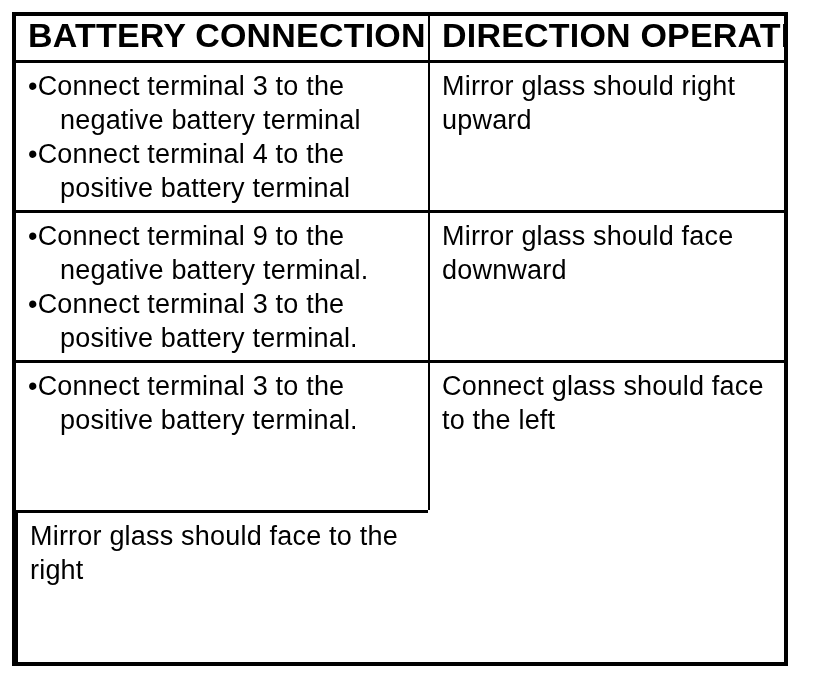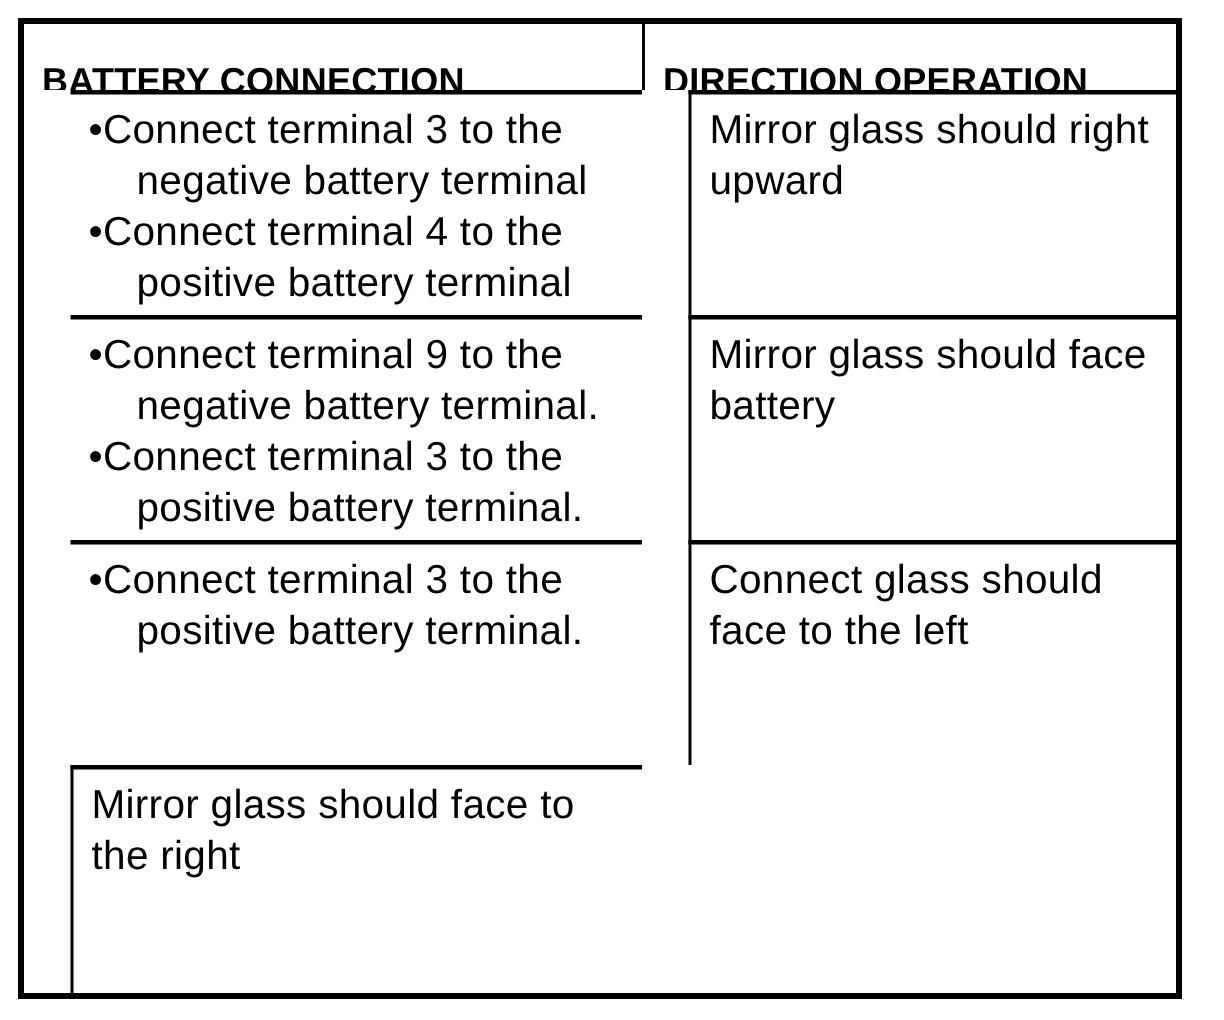--- a/index.html
+++ b/index.html
@@ -40,26 +40,25 @@
     padding: 6px 8px 0 12px;
     font-size: 27px;
     line-height: 34px;
     letter-spacing: 0.2px;
   }
   .col2 {
     border-left: 2px solid #000000;
   }
   .bt {
     border-top: 3px solid #000000;
-    margin-left: 31px;
   }
   .header-cell {
     font-weight: bold;
-    font-size: 24px;
-    padding-top: 22px;
+    font-size: 34px;
+    padding-top: 2px;
     white-space: nowrap;
   }
   .bullet-item {
     padding-left: 32px;
     text-indent: -32px;
   }
   .marker {
     
   }
   .direction-text {
@@ -85,21 +84,21 @@
     </div>
     <div class="cell bt col2">
       <span class="direction-text">Mirror glass should right upward</span>
     </div>
 
     <div class="cell bt col1">
       <div class="bullet-item"><span class="marker">•</span><span>Connect terminal 9 to the negative battery terminal.</span></div>
       <div class="bullet-item"><span class="marker">•</span><span>Connect terminal 3 to the positive battery terminal.</span></div>
     </div>
     <div class="cell bt col2">
-      <span class="direction-text">Mirror glass should face battery</span>
+      <span class="direction-text">Mirror glass should face downward</span>
     </div>
 
     <div class="cell bt col1">
       <div class="bullet-item"><span class="marker">•</span><span>Connect terminal 3 to the positive battery terminal.</span></div>
     </div>
     <div class="cell bt col2">
       <span class="direction-text">Connect glass should face to the left</span>
     </div>
 
     <div class="cell bt col2">

